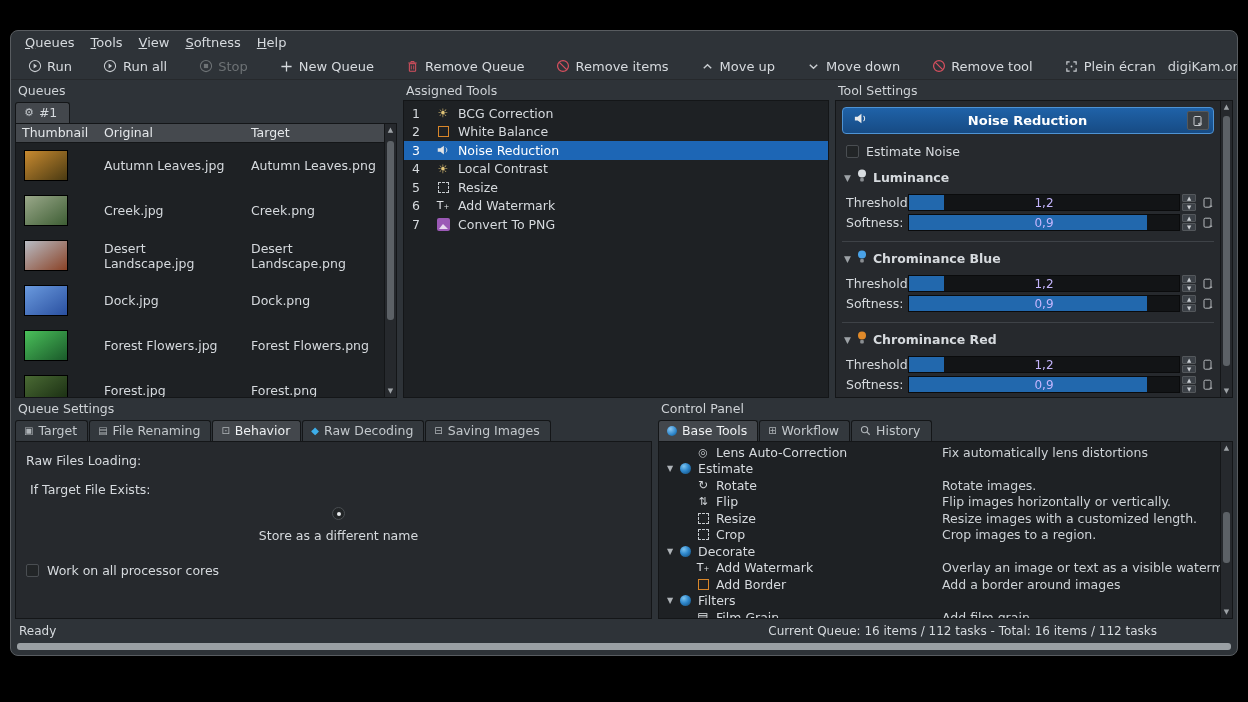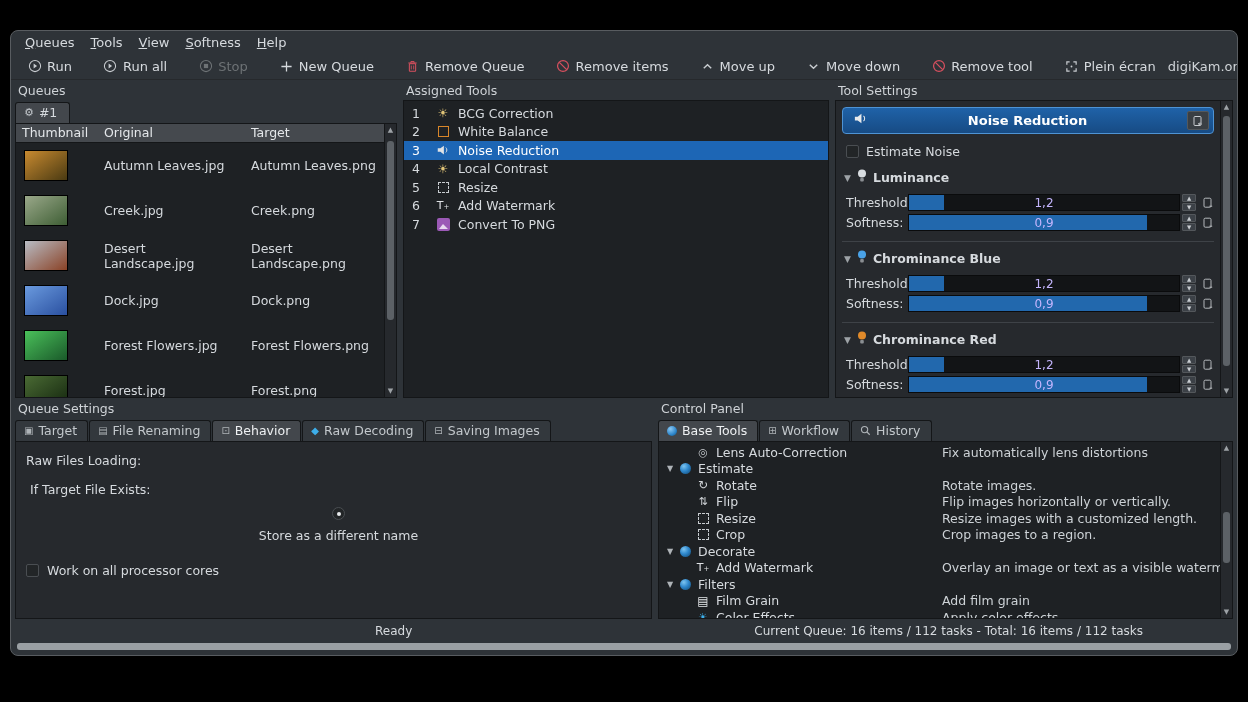--- a/index.html
+++ b/index.html
@@ -111,21 +111,21 @@
   .tree-row .twist { width:14px; text-align:center; font-size:8px; color:#aeb3b7; }
   .tree-row .tico { width:16px; display:inline-flex; justify-content:center; margin-right:5px; }
   .tree-row .tname {  white-space:nowrap; }
   .tree-row .tdesc { position:absolute; left:283px; white-space:nowrap; color:#cdd2d6; }
   .tree-row { position:relative; }
   .ind0 { padding-left:4px; } .ind1 { padding-left:22px; }
   .sphere { width:11px; height:11px; border-radius:50%;
     background:radial-gradient(circle at 35% 30%, #7cc4f0 0%, #2e87cc 45%, #10456e 100%); }
 
   
-  .statusbar { height:24px; display:flex; align-items:center; font-size:12px; padding:0 22px;text-align:center; }
+  .statusbar { height:24px; display:flex; align-items:center; font-size:12px; padding:0 8px; }
   .statusbar .left { flex:1; }
   .statusbar .right { padding-right:72px; }
   .progress-strip { height:7px; background:#9aa0a4; border-radius:3px; margin:0 6px 5px 6px; }
 
   
   .g-orangebox { width:11px; height:11px; border:1.5px solid #d8862a; display:inline-block; }
   .g-dashbox { width:11px; height:11px; border:1px dashed #c8ccd0; display:inline-block; }
   .g-purple { width:13px; height:13px; border-radius:2px; background:#9b59b6; position:relative; display:inline-block; }
   .g-purple::after { content:""; position:absolute; left:2px; bottom:2px; border-left:4px solid transparent;
     border-right:5px solid transparent; border-bottom:5px solid #e8d8f0; }
@@ -668,20 +668,28 @@
                 <span class="tname">Decorate</span>
               </div>
               <div class="tree-row ind1">
                 <span class="twist"></span>
                 <span class="tico">
                   <span class="g-wm">T₊</span>
                 </span>
                 <span class="tname">Add Watermark</span>
                 <span class="tdesc">Overlay an image or text as a visible watermark</span>
               </div>
+              <div class="tree-row ind1">
+                <span class="twist"></span>
+                <span class="tico">
+                  <span class="g-orangebox"></span>
+                </span>
+                <span class="tname">Add Border</span>
+                <span class="tdesc">Add a border around images</span>
+              </div>
               <div class="tree-row ind0">
                 <span class="twist">▼</span>
                 <span class="tico">
                   <span class="sphere"></span>
                 </span>
                 <span class="tname">Filters</span>
               </div>
               <div class="tree-row ind1">
                 <span class="twist"></span>
                 <span class="tico">

